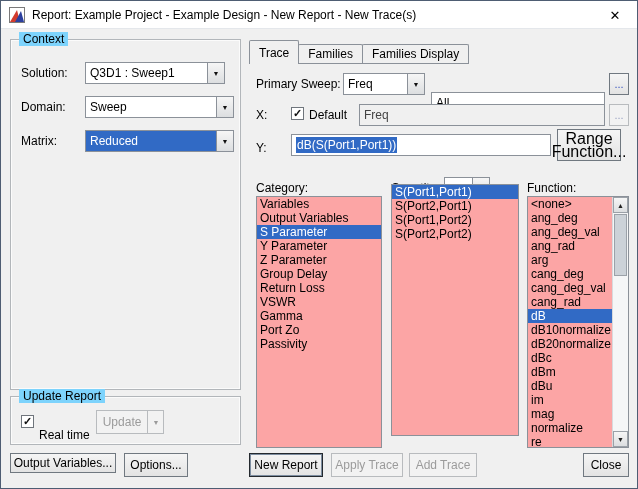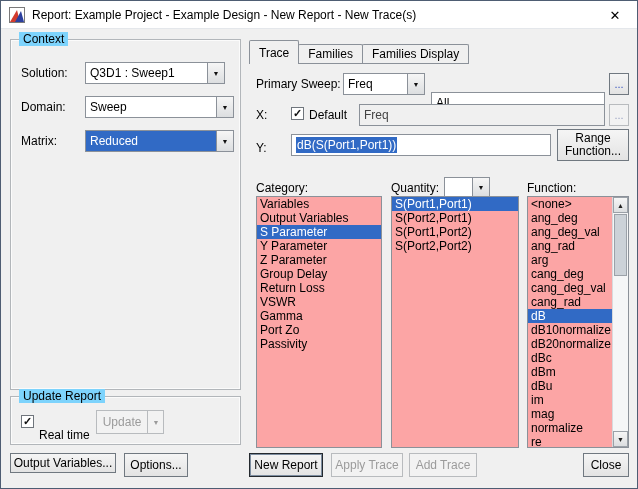--- a/index.html
+++ b/index.html
@@ -129,21 +129,21 @@
     <span>Freq</span>
   </div>
   <div class="btn small ellipsis-btn disabled" style="left:608px; top:103px; width:20px; height:22px;">
     <span>...</span>
   </div>
 
   <span class="lbl" style="left:255px; top:140px;">Y:</span>
   <div class="field" style="left:290px; top:133px; width:260px;">
     <span class="sel-text">dB(S(Port1,Port1))</span>
   </div>
-  <div class="btn" style="left:556px; top:128px; width:72px; height:32px; padding:2px; line-height:13px; font-size:12px;">
+  <div class="btn" style="left:556px; top:128px; width:64px; height:32px; padding:2px; line-height:13px; font-size:16px;">
     <span>Range Function...</span>
   </div>
 
   <span class="lbl" style="left:255px; top:180px;">Category:</span>
   <div class="listbox" style="left:255px; top:195px; width:126px; height:252px;">
       <div class="list-item">Variables</div>
       <div class="list-item">Output Variables</div>
       <div class="list-item selected">S Parameter</div>
       <div class="list-item">Y Parameter</div>
       <div class="list-item">Z Parameter</div>
@@ -153,21 +153,21 @@
       <div class="list-item">Gamma</div>
       <div class="list-item">Port Zo</div>
       <div class="list-item">Passivity</div>
     </div>
 
   <span class="lbl" style="left:390px; top:180px;">Quantity:</span>
   <div class="combo" style="left:443px; top:176px; width:46px; height:20px;">
     <span class="value"></span>
     <span class="arrow-btn">▼</span>
   </div>
-  <div class="listbox" style="left:390px; top:195px; width:128px; height:252px;">
+  <div class="listbox" style="left:390px; top:183px; width:128px; height:252px;">
       <div class="list-item selected">S(Port1,Port1)</div>
       <div class="list-item">S(Port2,Port1)</div>
       <div class="list-item">S(Port1,Port2)</div>
       <div class="list-item">S(Port2,Port2)</div>
     </div>
 
   <span class="lbl" style="left:526px; top:180px;">Function:</span>
   <div class="listbox" style="left:526px; top:195px; width:102px; height:252px; padding-right:16px;">
     <div class="list-item">&lt;none&gt;</div>
       <div class="list-item">ang_deg</div>

